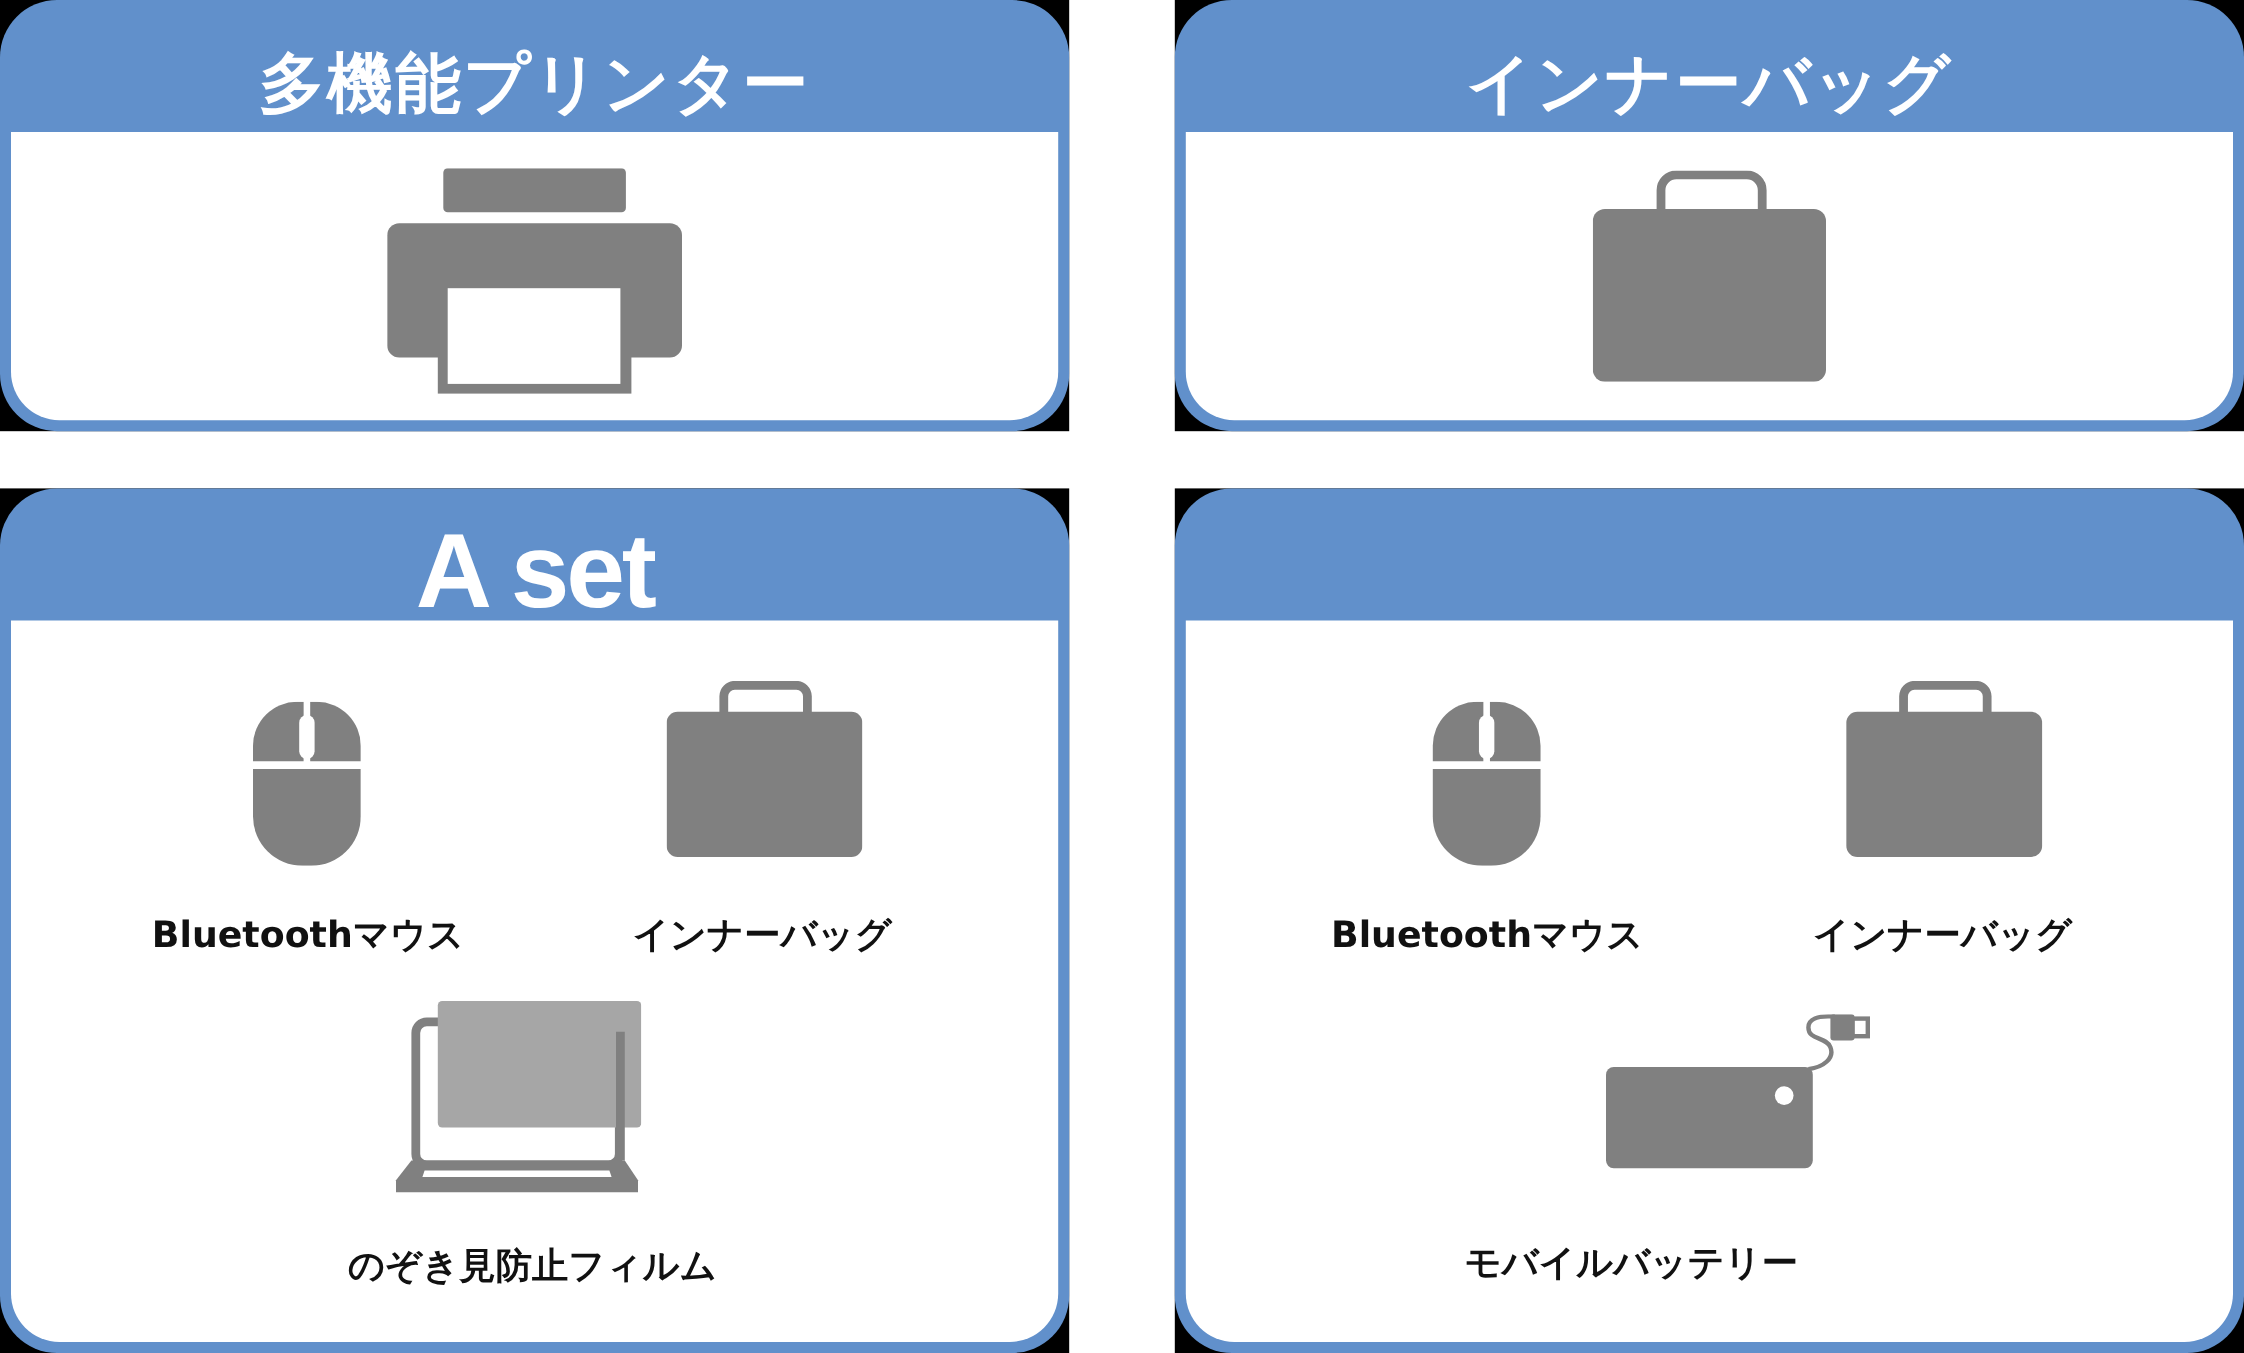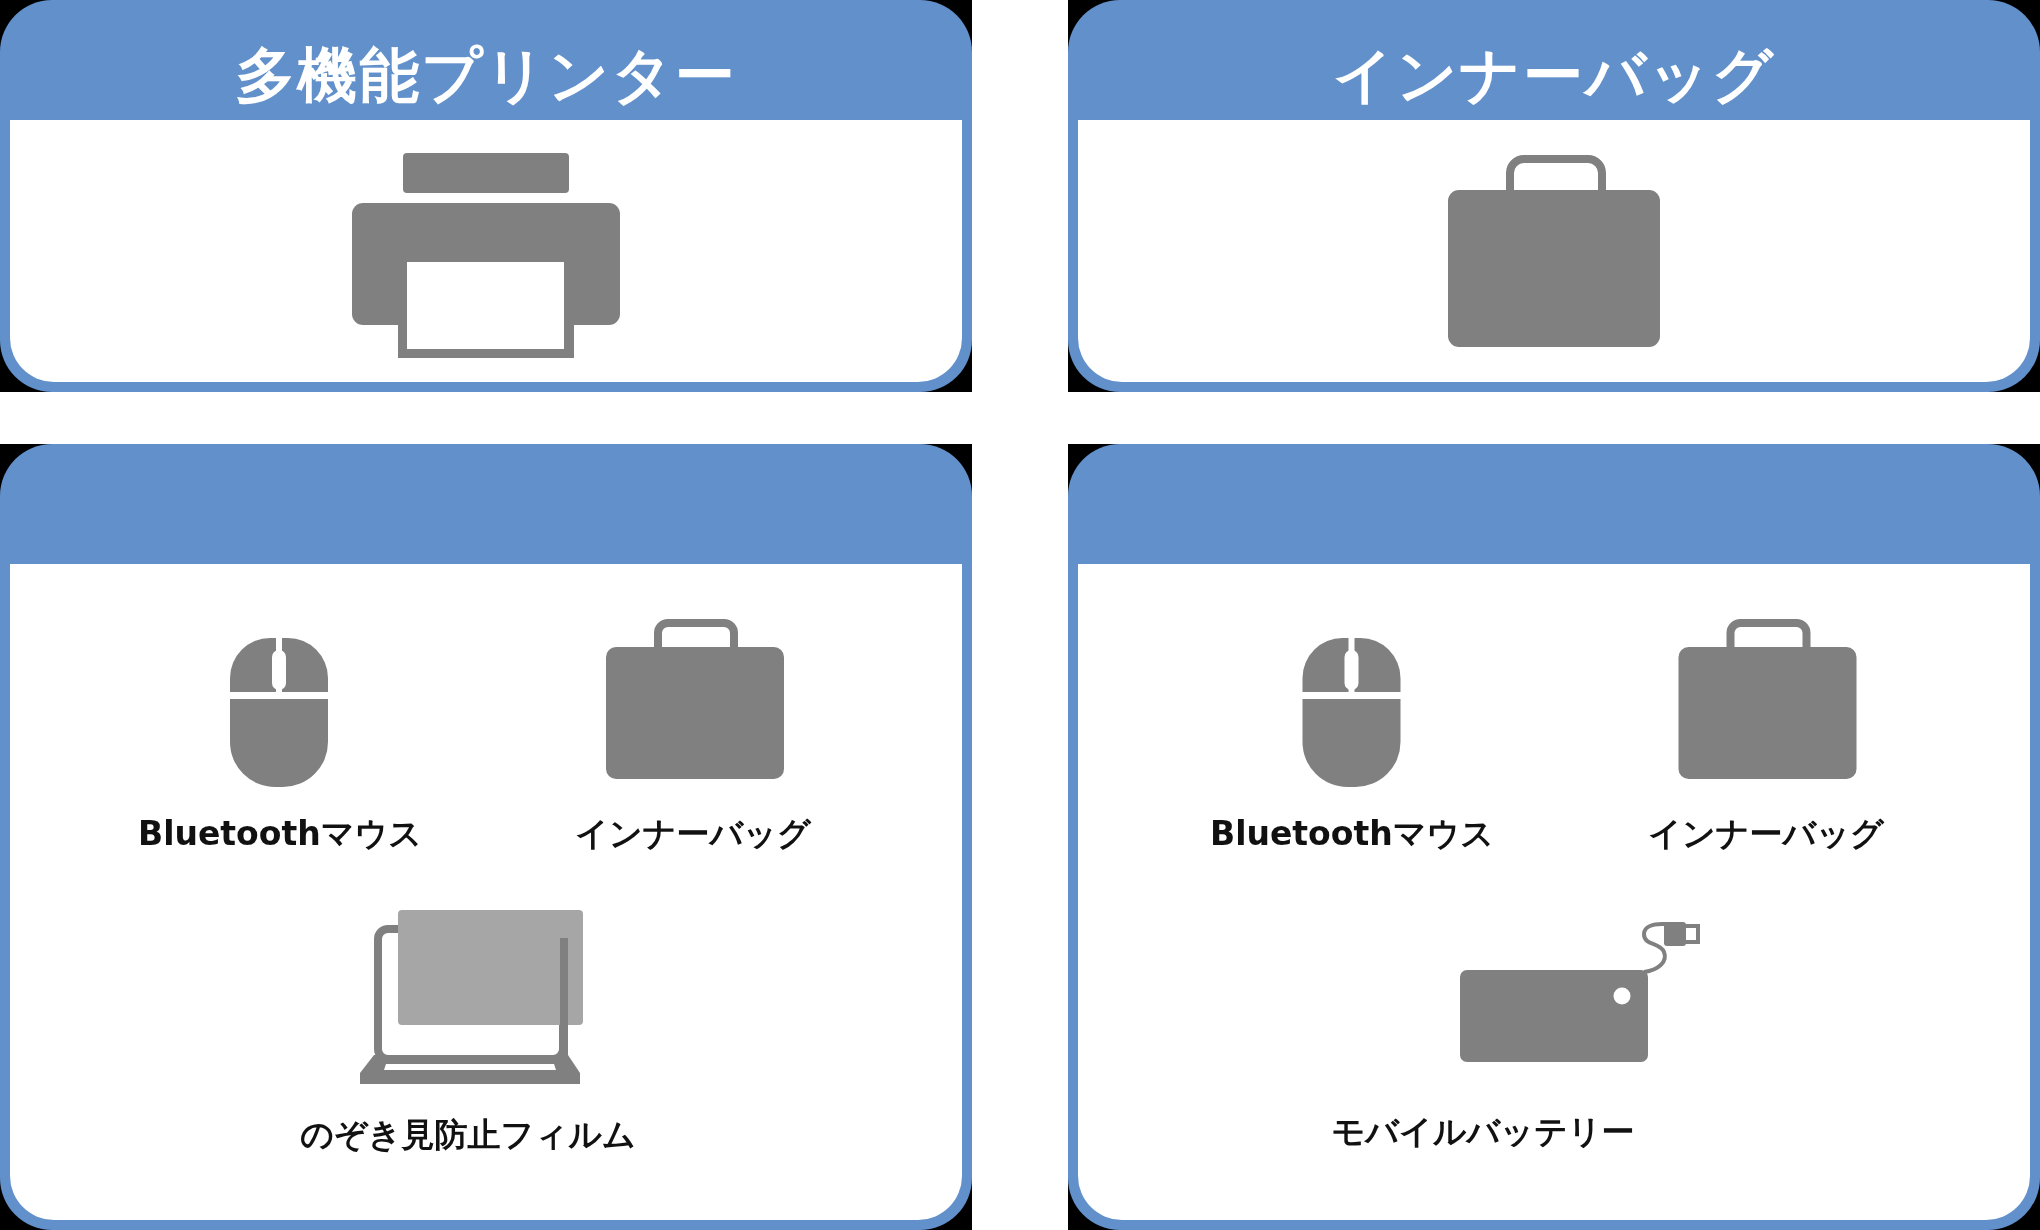--- a/index.html
+++ b/index.html
@@ -26,20 +26,21 @@
     border-bottom-right-radius: 44px;
   }
   .title-jp { font-size: 60px; letter-spacing: 2px; font-family: "DejaVu Sans", sans-serif; }
   .title-en { font-size: 96px; letter-spacing: -3px; font-family: "Liberation Sans", sans-serif; }
   .item-label {
     position: absolute;
     font-size: 33px; font-weight: bold; color: #111111;
     white-space: nowrap;
     transform: translateX(-50%);
     font-family: "DejaVu Sans", sans-serif;
+    margin-top: 16px;
   }
   .icon { position: absolute; }
   .icon svg { display: block; width: 100%; height: 100%; }
 </style>
 </head>
 <body>
 
 <div class="panel-bg-corner" style="left:0;top:0;width:972px;height:392px;"></div>
 <div class="panel" style="left:0;top:0;width:972px;height:392px;">
   <div class="panel-header">
@@ -65,20 +66,23 @@
 </div>
 <div class="icon" style="left:1448px;top:155px;width:212px;height:192px;">
   <svg viewBox="0 0 212 192">
     <path d="M62 38 V18 a14 14 0 0 1 14 -14 H140 a14 14 0 0 1 14 14 V38" fill="none" stroke="#808080" stroke-width="8"></path>
     <rect x="0" y="35" width="212" height="157" rx="11" fill="#808080"></rect>
   </svg>
 </div>
 
 <div class="panel-bg-corner" style="left:0;top:444px;width:972px;height:786px;"></div>
 <div class="panel" style="left:0;top:444px;width:972px;height:786px;">
+  <div class="panel-header">
+    <span class="title-en">A set</span>
+  </div>
   <div class="panel-body" style="top:120px;"></div>
 </div>
 
 <div class="icon" style="left:230px;top:638px;width:98px;height:149px;">
   <svg viewBox="0 0 98 149">
     <path d="M0 54 V40 A40 40 0 0 1 40 0 H46 V54 Z" fill="#808080"></path>
     <path d="M98 54 V40 A40 40 0 0 0 58 0 H52 V54 Z" fill="#808080"></path>
     <rect x="42" y="12" width="14" height="40" rx="7" fill="#ffffff"></rect>
     <path d="M0 61 H98 V104 A45 45 0 0 1 53 149 H45 A45 45 0 0 1 0 104 Z" fill="#808080"></path>
   </svg>
@@ -95,21 +99,21 @@
 
 <div class="icon" style="left:358px;top:910px;width:225px;height:174px;">
   <svg viewBox="0 0 225 174">
     <rect x="20" y="19" width="185" height="130" rx="10" fill="none" stroke="#808080" stroke-width="8"></rect>
     <rect x="40" y="0" width="185" height="115" rx="4" fill="#a6a6a6"></rect>
     <path d="M206 28 V145" stroke="#808080" stroke-width="8"></path>
     <path d="M16 145 H210 L222 163 V174 H2 V163 Z" fill="#808080"></path>
     <path d="M28 154 H196 L198 160 H26 Z" fill="#ffffff"></path>
   </svg>
 </div>
-<div class="item-label" style="left:468px;top:1113px;">のぞき見防止フィルム</div>
+<div class="item-label" style="left:484px;top:1113px;">のぞき見防止フィルム</div>
 
 <div class="panel-bg-corner" style="left:1068px;top:444px;width:972px;height:786px;"></div>
 <div class="panel" style="left:1068px;top:444px;width:972px;height:786px;">
   <div class="panel-body" style="top:120px;"></div>
 </div>
 
 <div class="icon" style="left:1302px;top:638px;width:99px;height:149px;">
   <svg viewBox="0 0 98 149">
     <path d="M0 54 V40 A40 40 0 0 1 40 0 H46 V54 Z" fill="#808080"></path>
     <path d="M98 54 V40 A40 40 0 0 0 58 0 H52 V54 Z" fill="#808080"></path>

